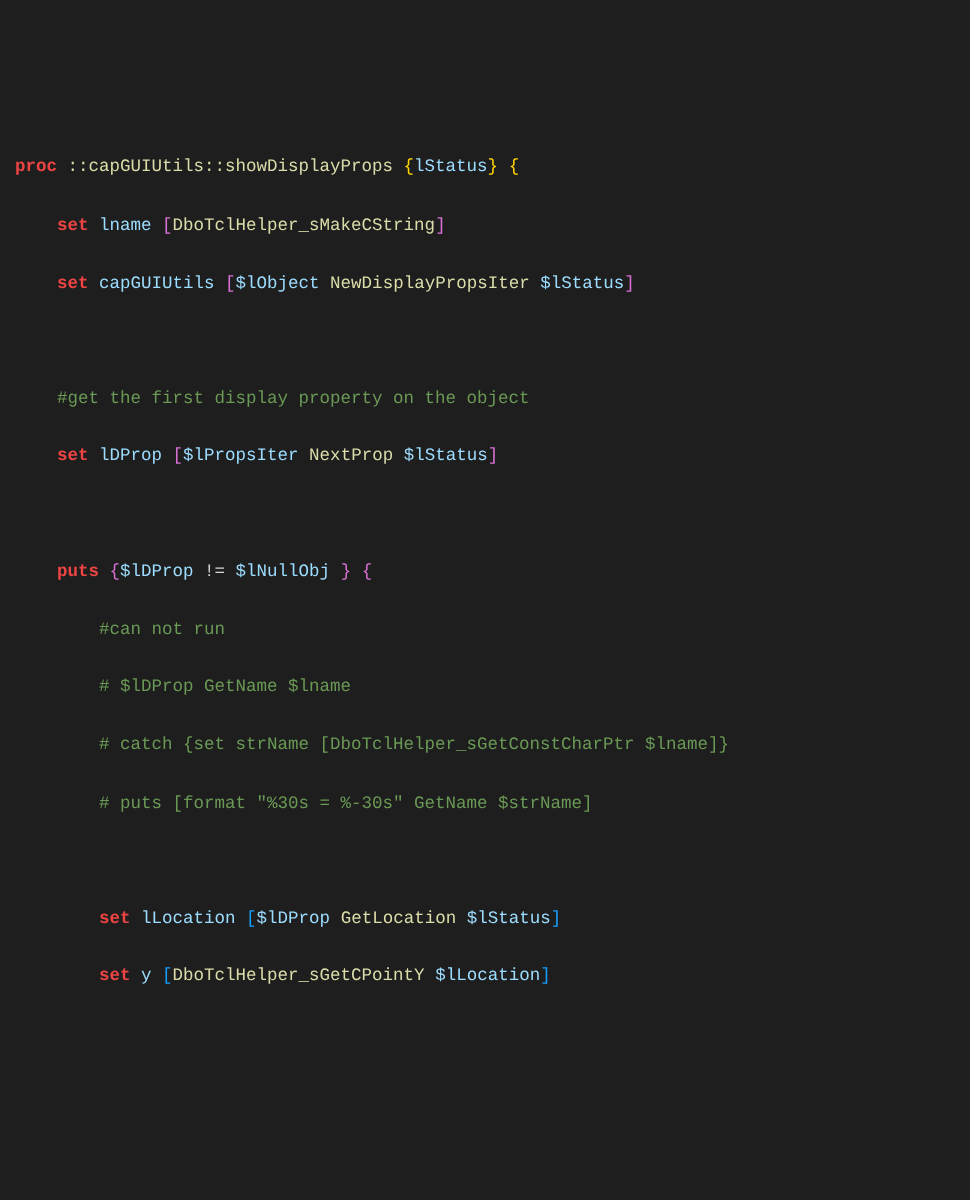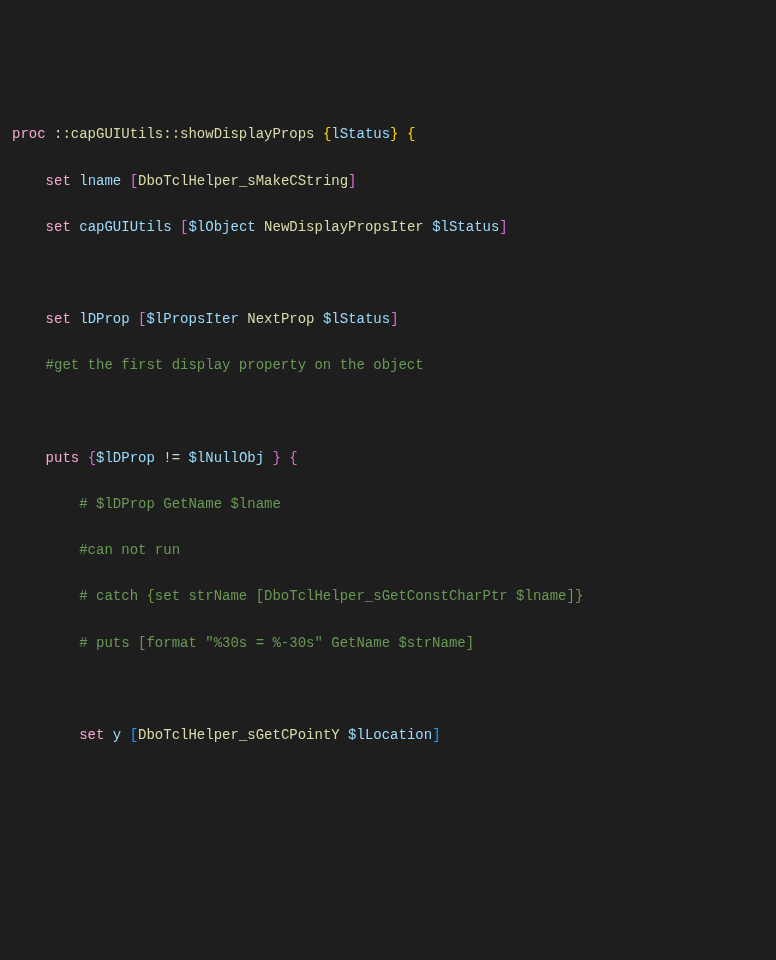--- a/index.html
+++ b/index.html
@@ -9,49 +9,50 @@
       font-size: 14px;
       line-height: 1.65;
       color: #d4d4d4;
       padding: 8px 12px;
       white-space: pre;
       width: 776px;
       height: 960px;
       overflow: hidden;
     }
     .line { display: block; }
-    .keyword { color: #f9a8d4; }
+    .keyword { color: #ef4444; font-weight: bold; }
     .function { color: #dcdcaa; }
     .variable { color: #9cdcfe; }
     .comment { color: #6a9955; }
     .punct { color: #d4d4d4; }
     .brace-yellow { color: #ffd700; }
     .brace-purple { color: #da70d6; }
     .brace-blue { color: #179fff; }
     .const { color: #4fc1ff; }
   </style>
 </head>
 <body>
 
 
 
 <div>
 <span class="line"><span class="keyword">proc</span> <span class="function">::capGUIUtils::showDisplayProps</span> <span class="brace-yellow">{</span><span class="variable">lStatus</span><span class="brace-yellow">}</span> <span class="brace-yellow">{</span></span>
 <span class="line">    <span class="keyword">set</span> <span class="variable">lname</span> <span class="brace-purple">[</span><span class="function">DboTclHelper_sMakeCString</span><span class="brace-purple">]</span></span>
 <span class="line">    <span class="keyword">set</span> <span class="variable">capGUIUtils</span> <span class="brace-purple">[</span><span class="variable">$lObject</span> <span class="function">NewDisplayPropsIter</span> <span class="variable">$lStatus</span><span class="brace-purple">]</span></span>
 <span class="line"> </span>
+<span class="line">    <span class="comment">#get the first display property on the object</span></span>
 <span class="line">    <span class="keyword">set</span> <span class="variable">lDProp</span> <span class="brace-purple">[</span><span class="variable">$lPropsIter</span> <span class="function">NextProp</span> <span class="variable">$lStatus</span><span class="brace-purple">]</span></span>
-<span class="line">    <span class="comment">#get the first display property on the object</span></span>
 <span class="line"> </span>
 <span class="line">    <span class="keyword">puts</span> <span class="brace-purple">{</span><span class="variable">$lDProp</span> <span class="punct">!=</span> <span class="variable">$lNullObj</span> <span class="brace-purple">}</span> <span class="brace-purple">{</span></span>
+<span class="line">        <span class="comment">#can not run</span></span>
 <span class="line">        <span class="comment"># $lDProp GetName $lname</span></span>
-<span class="line">        <span class="comment">#can not run</span></span>
 <span class="line">        <span class="comment"># catch {set strName [DboTclHelper_sGetConstCharPtr $lname]}</span></span>
 <span class="line">        <span class="comment"># puts [format "%30s = %-30s" GetName $strName]</span></span>
 <span class="line"> </span>
+<span class="line">        <span class="keyword">set</span> <span class="variable">lLocation</span> <span class="brace-blue">[</span><span class="variable">$lDProp</span> <span class="function">GetLocation</span> <span class="variable">$lStatus</span><span class="brace-blue">]</span></span>
 <span class="line">        <span class="keyword">set</span> <span class="variable">y</span> <span class="brace-blue">[</span><span class="function">DboTclHelper_sGetCPointY</span> <span class="variable">$lLocation</span><span class="brace-blue">]</span></span>
 
 
 
 
 
 
 
 
 

